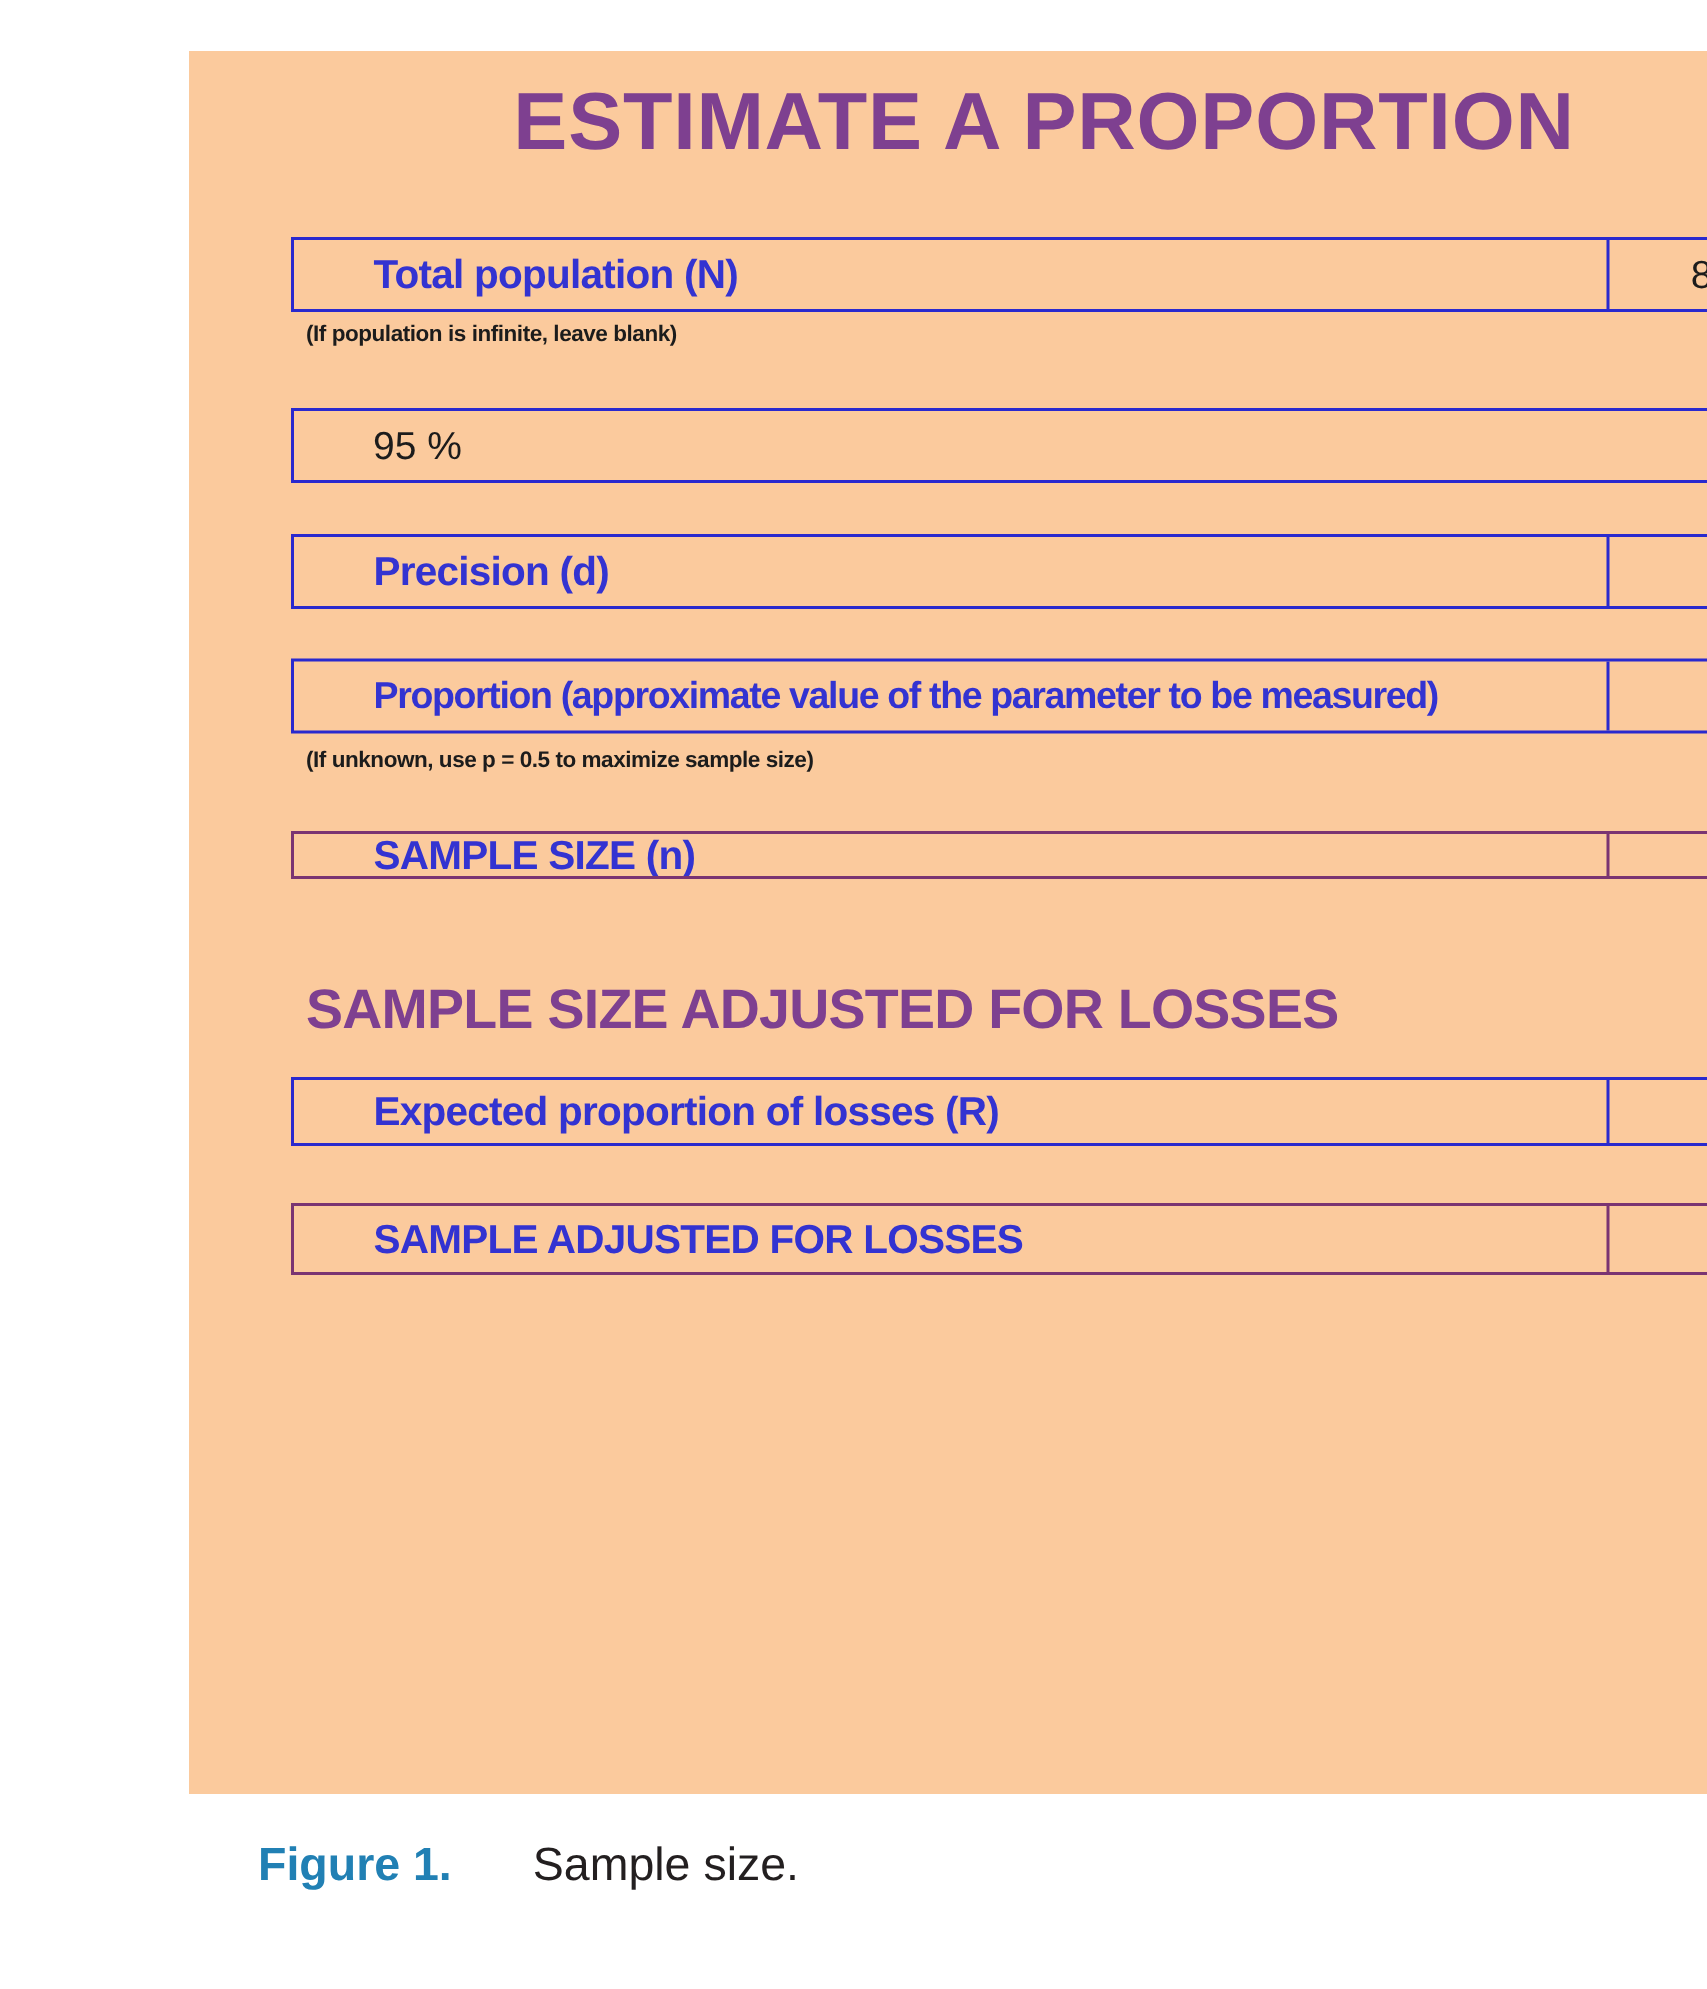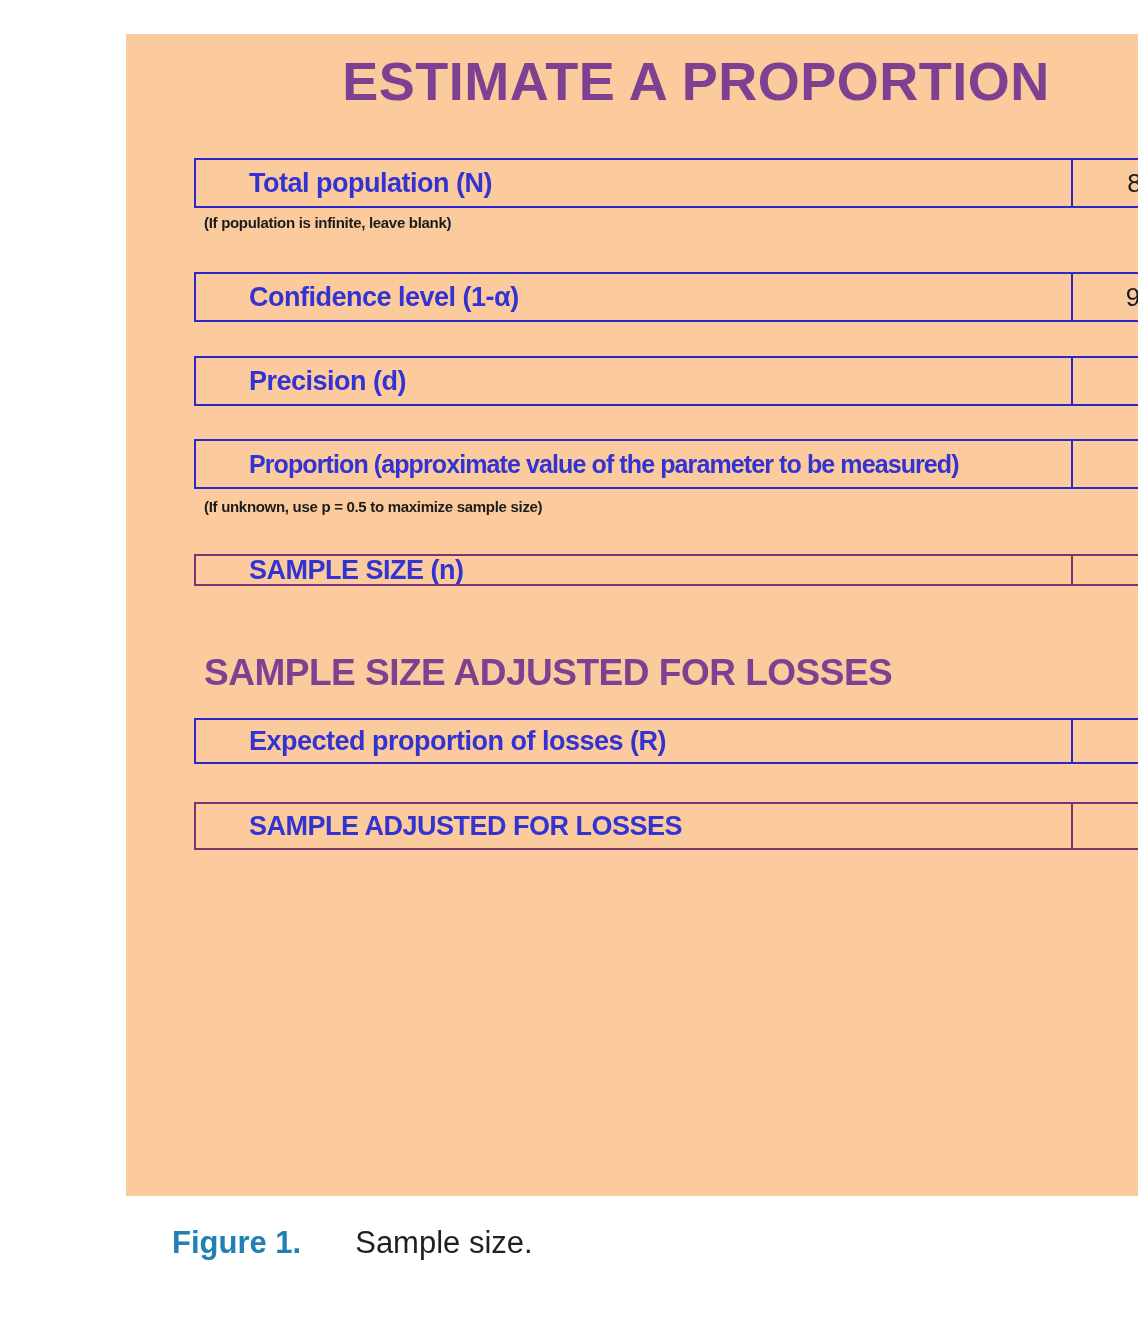--- a/index.html
+++ b/index.html
@@ -124,21 +124,20 @@
 
     <div class="figure-title">ESTIMATE A PROPORTION</div>
 
     <div class="row blue" style="top:124px; height:50px;">
       <div class="row-label">Total population (N)</div>
       <div class="row-value">8128</div>
     </div>
     <div class="note" style="top:180px;">(If population is infinite, leave blank)</div>
 
     <div class="row blue" style="top:238px; height:50px;">
-      <div class="row-label">Confidence level (1-α)</div>
       <div class="row-value">95 %</div>
     </div>
 
     <div class="row blue" style="top:322px; height:50px;">
       <div class="row-label">Precision (d)</div>
       <div class="row-value">5 %</div>
     </div>
 
     <div class="row blue long" style="top:405px; height:50px;">
       <div class="row-label">Proportion (approximate value of the parameter to be measured)</div>

